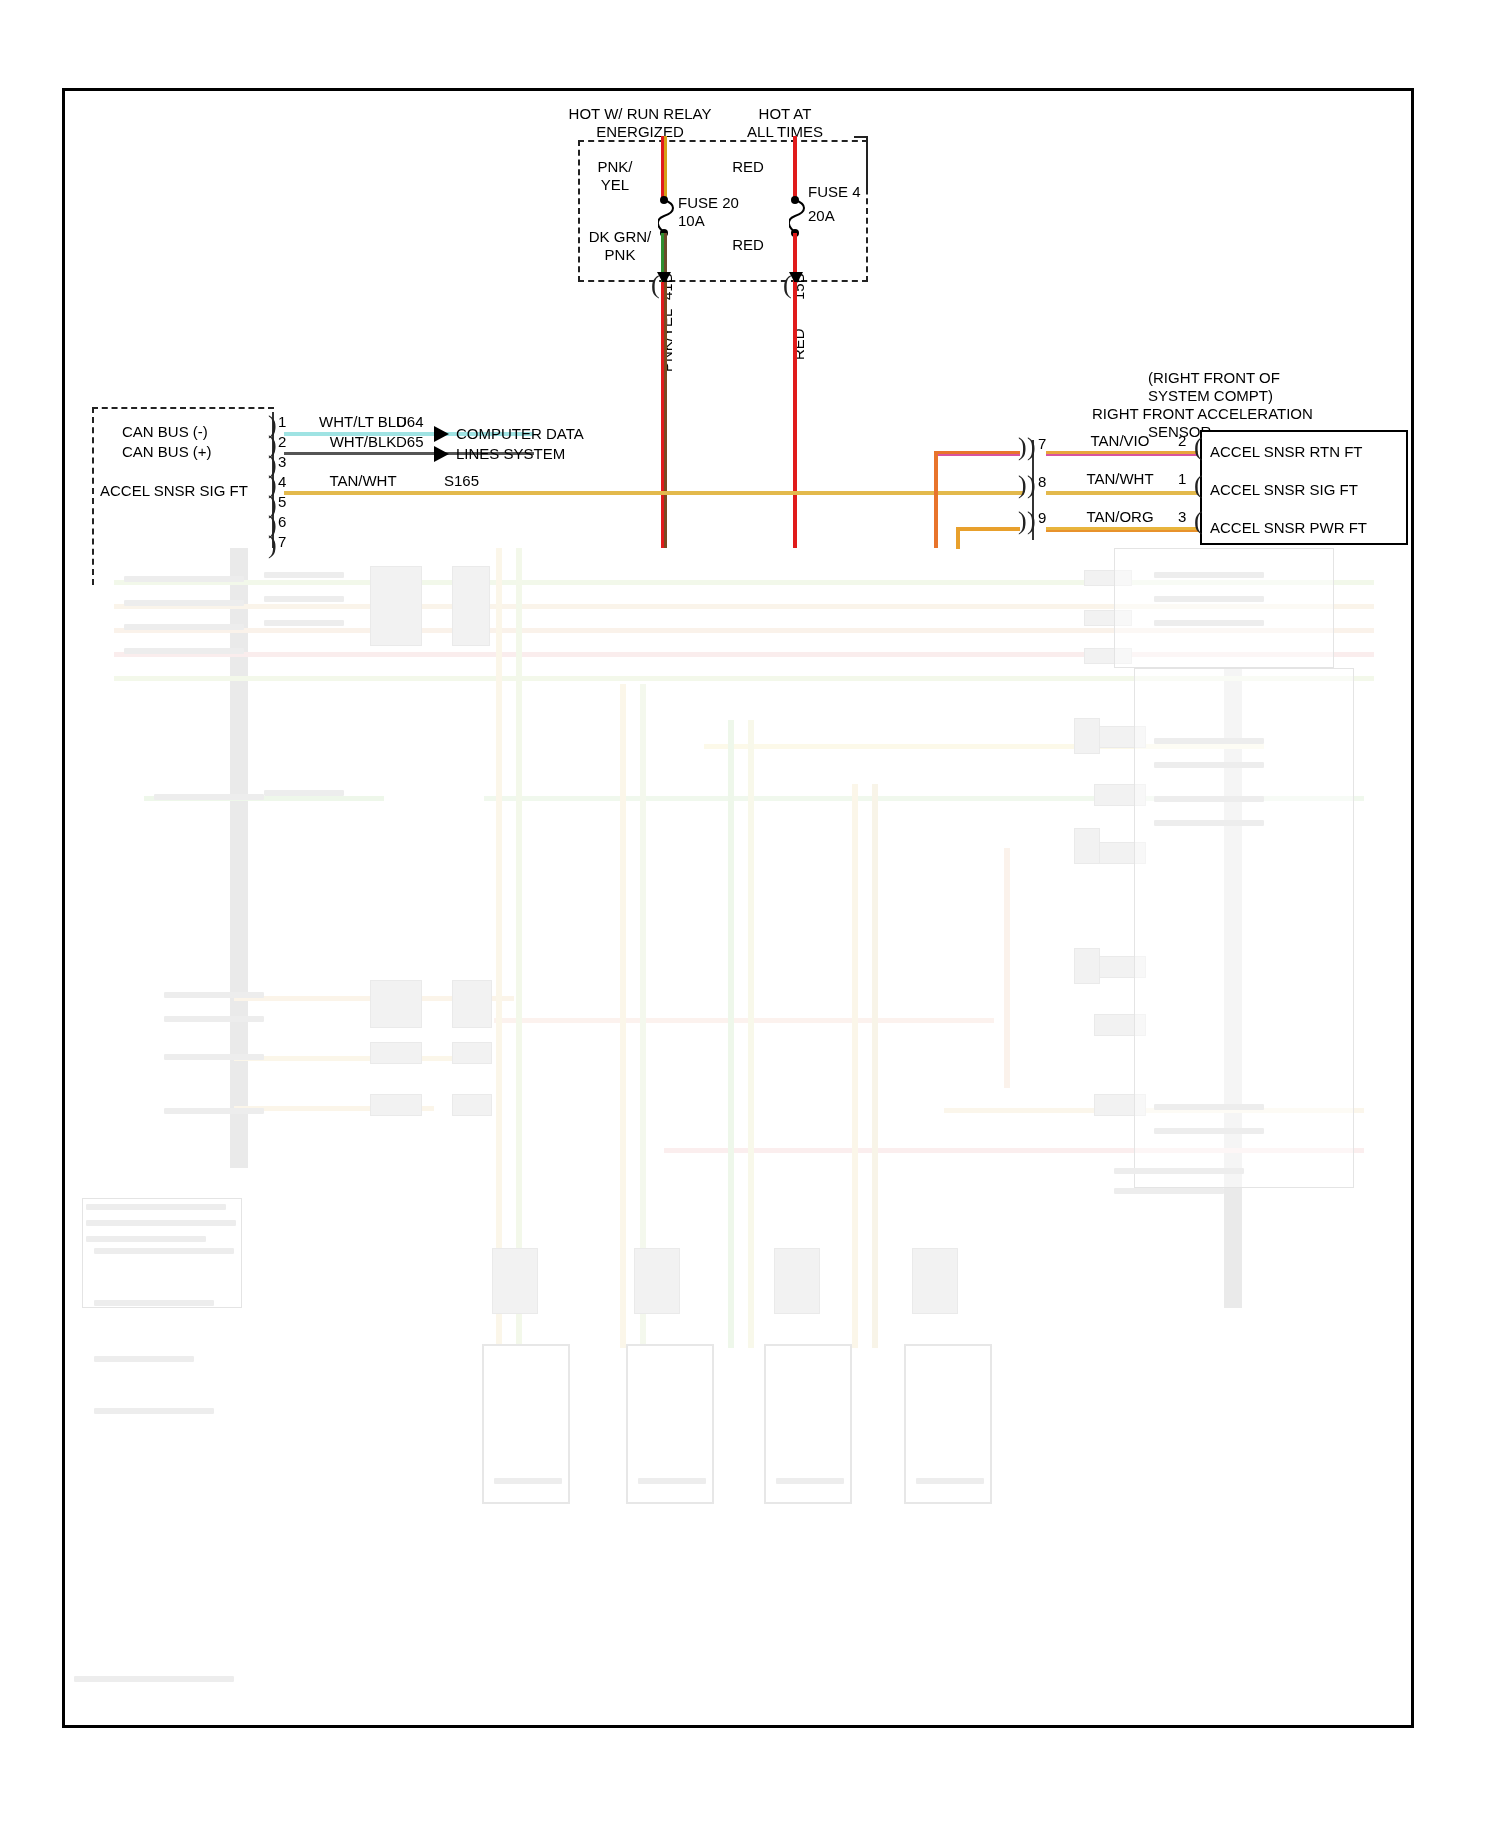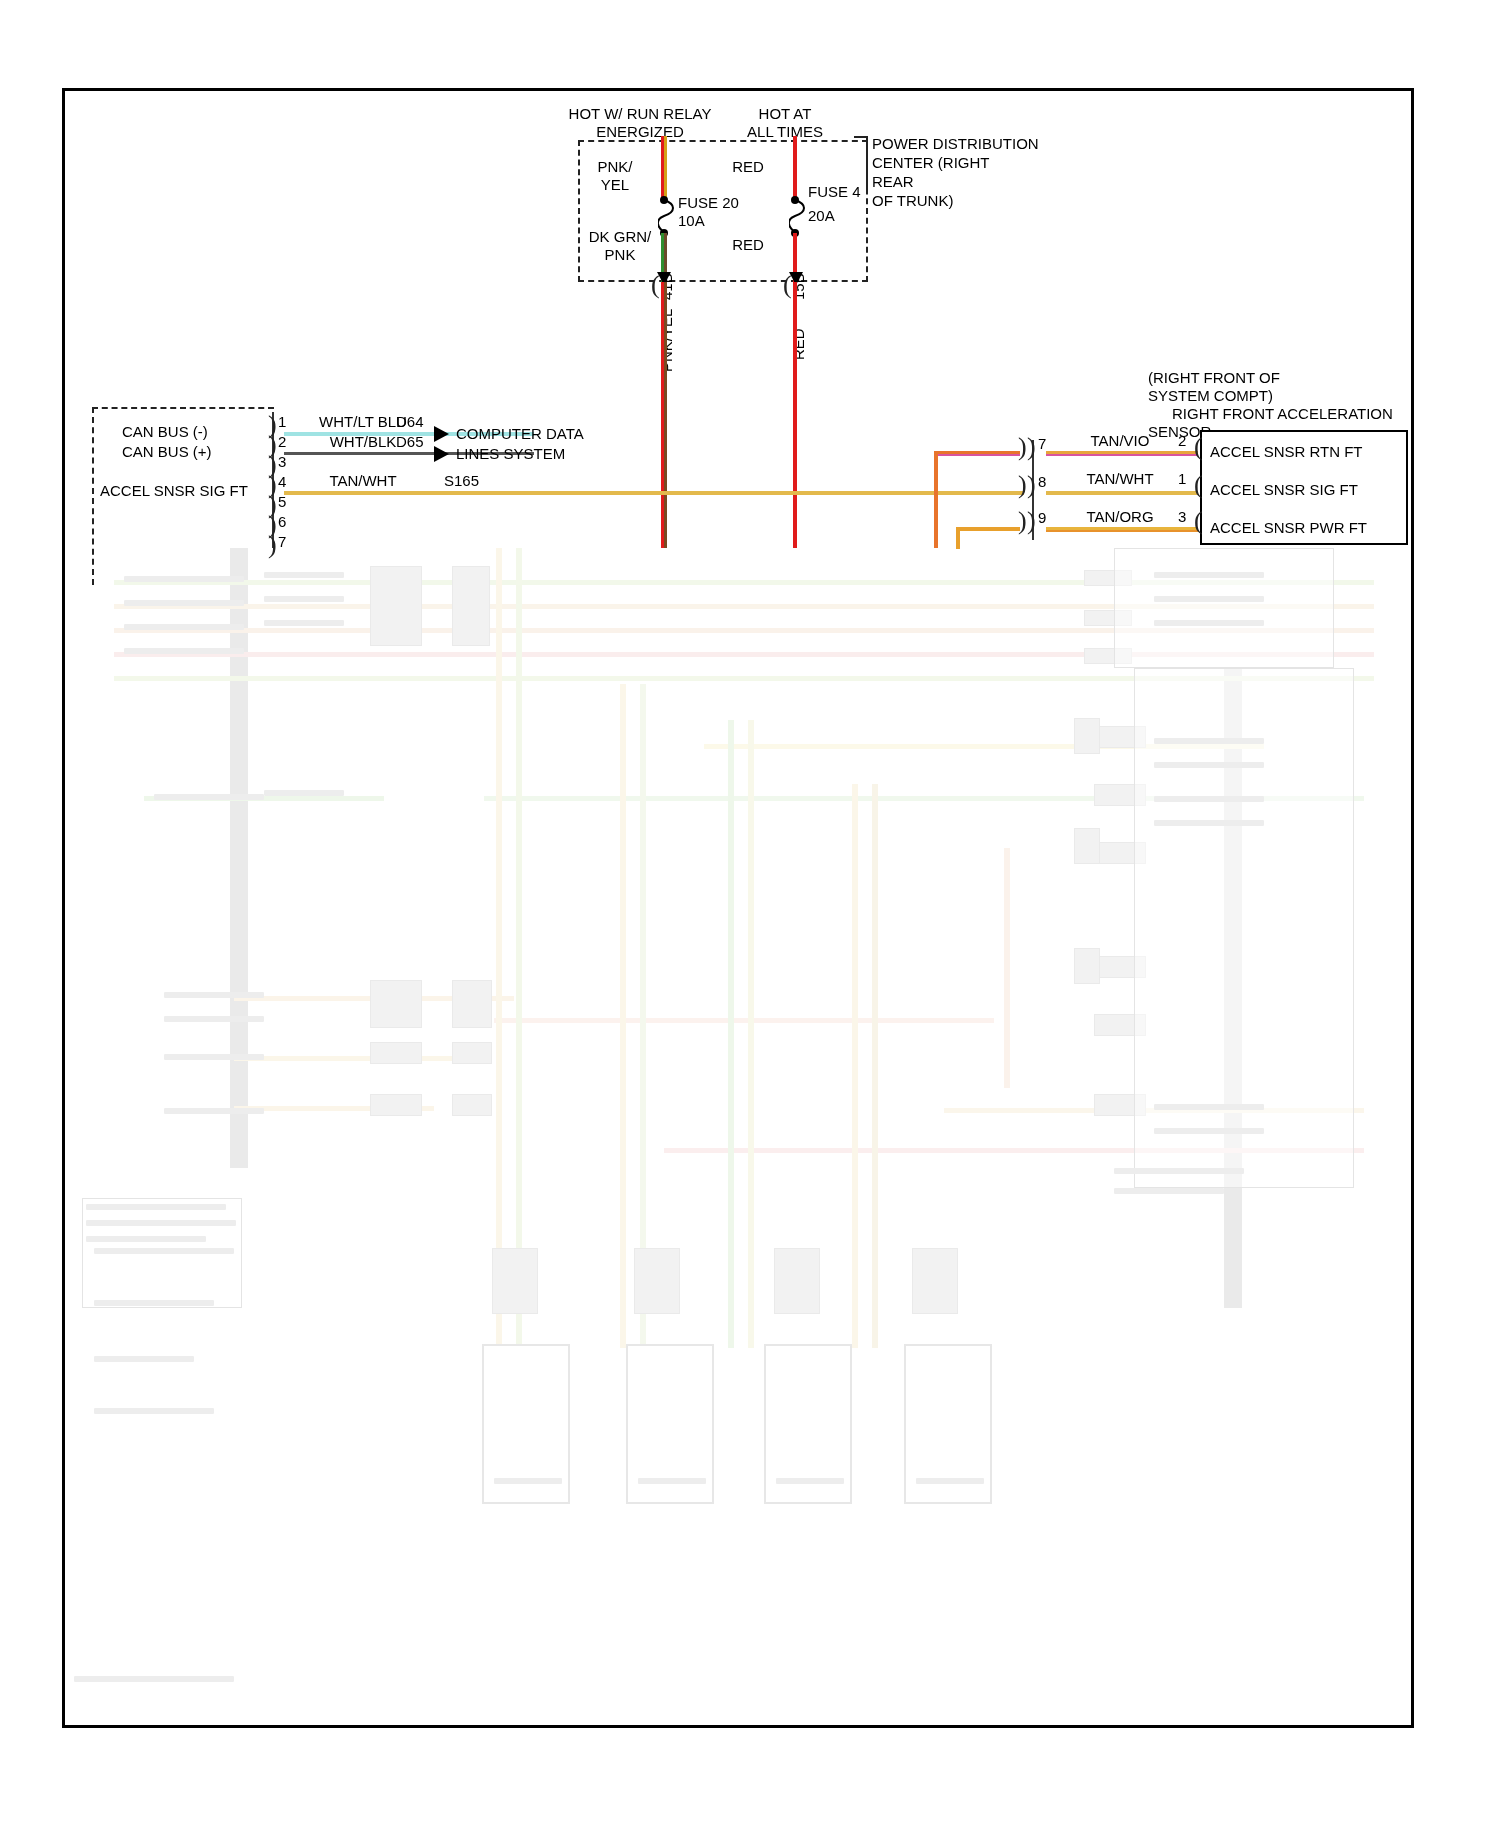--- a/index.html
+++ b/index.html
@@ -292,24 +292,20 @@
 
   <div class="outer-border"></div>
 
   <div class="lbl c" style="left:540px; top:105px; width:200px; font-size:15px;">HOT W/ RUN RELAY
 ENERGIZED</div>
   <div class="lbl c" style="left:700px; top:105px; width:170px; font-size:15px;">HOT AT
 ALL TIMES</div>
 
   <div class="pdc-box"></div>
 
-  <div class="lbl" style="left:872px; top:134px; width:200px; line-height:19px;">POWER DISTRIBUTION
-CENTER (RIGHT
-REAR
-OF TRUNK)</div>
 
   <div class="wire wire-v" style="left:866px; top:136px; width:2px; height:56px; background:#222;"></div>
   <div class="wire wire-h" style="left:854px; top:136px; width:14px; height:2px; background:#222;"></div>
 
   <div class="stripe" style="left:661px; top:140px; width:6px; height:60px;">
     <i style="left:0; top:0; width:3px; height:60px; background:#e01b1b;"></i>
     <i style="left:3px; top:0; width:3px; height:60px; background:#d4a017;"></i>
   </div>
 
   <div class="stripe" style="left:661px; top:136px; width:6px; height:6px;">
@@ -451,21 +447,21 @@
     <i style="left:0; top:0; width:152px; height:2.5px; background:#e8b43c;"></i>
     <i style="left:0; top:2.5px; width:152px; height:2.5px; background:#e8922c;"></i>
   </div>
   <div class="lbl c" style="left:1060px; top:508px; width:120px;">TAN/ORG</div>
 
   <div class="wire wire-h" style="left:956px; top:527px; width:64px; height:4px; background:#e8a02c;"></div>
   <div class="wire wire-v" style="left:956px; top:527px; width:4px; height:22px; background:#e8a02c;"></div>
 
   <div class="lbl r" style="left:1148px; top:369px; width:260px;">(RIGHT FRONT OF</div>
   <div class="lbl r" style="left:1148px; top:387px; width:260px;">SYSTEM COMPT)</div>
-  <div class="lbl r" style="left:1172px; top:405px; width:260px;">RIGHT FRONT ACCELERATION</div>
+  <div class="lbl r" style="left:1092px; top:405px; width:260px;">RIGHT FRONT ACCELERATION</div>
   <div class="lbl r" style="left:1148px; top:423px; width:260px;">SENSOR</div>
 
   <div class="sensor-box"></div>
 
   <div class="lbl" style="left:1178px; top:432px;">2</div>
   <div class="lbl" style="left:1178px; top:470px;">1</div>
   <div class="lbl" style="left:1178px; top:508px;">3</div>
 
   <div class="brk" style="left:1194px; top:434px;">(</div>
   <div class="brk" style="left:1194px; top:472px;">(</div>

